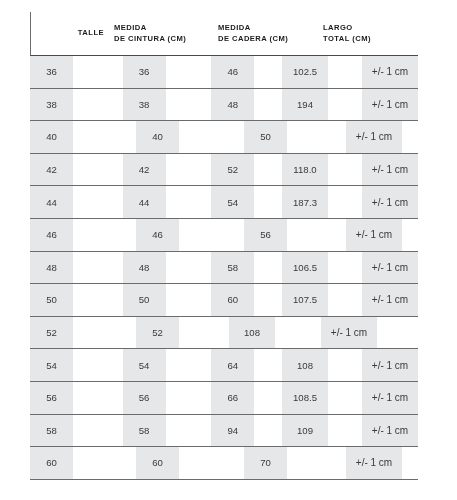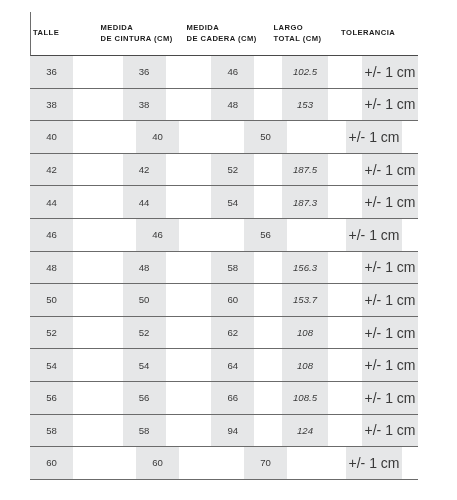--- a/index.html
+++ b/index.html
@@ -39,21 +39,21 @@
   .th {
     box-sizing: border-box;
     font-size: 7.6px;
     font-weight: bold;
     letter-spacing: 0.45px;
     line-height: 1.42;
     color: #1c1c1c;
     text-transform: uppercase;
     white-space: pre-line;
   }
-  .th.c0 { width: 73px; text-align: left; padding-left: 2px; }
+  .th.c0 { width: 73px; text-align: right; padding-left: 2px; }
   .th.c1 { width: 104px; padding-left: 10px; }
   .th.c2 { width: 105px; padding-left: 10px; }
   .th.c3 { width: 80px;  padding-left: 10px; }
   .th.c4 { width: 106px; padding-left: 11px; }
 
   
   .tbody {
     margin: 0 39px 0 30px;
   }
   .trow {
@@ -64,54 +64,53 @@
     box-sizing: border-box;
   }
   .cellwrap {
     display: flex;
     align-items: center;
     box-sizing: border-box;
   }
   .cellwrap.c0 { width: 73px; }
   .cellwrap.c1 { width: 104px; }
   .cellwrap.c2 { width: 105px; }
-  .cellwrap.c3 { width: 80px; font-style: italic; }
+  .cellwrap.c3 { width: 80px; }
   .cellwrap.c4 { width: 106px; }
 
   .cell {
     background: #e6e7e8;
     height: 100%;
     display: flex;
     align-items: center;
     justify-content: center;
     font-size: 9.6px;
     color: #3a3a3a;
     box-sizing: border-box;
   }
   .cellwrap.c0 .cell { width: 43px; margin-left: 0px; }
   .cellwrap.c1 .cell { width: 43px; margin-left: 33px; }
   .cellwrap.c2 .cell { width: 43px; margin-left: 37px; }
   .cellwrap.c3 .cell { width: 46px; margin-left: 22px; }
-  .cellwrap.c4 .cell { width: 56px; margin-left: 34px; font-size: 14px; }
+  .cellwrap.c4 .cell { width: 56px; margin-left: 34px; font-size: 10px; }
 </style>
 </head>
 <body>
 
 <div id="size-chart">
 
   <div class="thead">
     <div class="hrow">
       <div class="th c0">TALLE</div>
       <div class="th c1">MEDIDA
 DE CINTURA (CM)</div>
       <div class="th c2">MEDIDA
 DE CADERA (CM)</div>
       <div class="th c3">LARGO
 TOTAL (CM)</div>
-      <div class="th c4">TOLERANCIA</div>
     </div>
   </div>
 
   <div class="tbody" id="tbody">
       <div class="trow">
         <div class="cellwrap c0">
           <div class="cell">36</div>
         </div>
         <div class="cellwrap c1">
           <div class="cell">36</div>
@@ -130,21 +129,21 @@
         <div class="cellwrap c0">
           <div class="cell">38</div>
         </div>
         <div class="cellwrap c1">
           <div class="cell">38</div>
         </div>
         <div class="cellwrap c2">
           <div class="cell">48</div>
         </div>
         <div class="cellwrap c3">
-          <div class="cell">153</div>
+          <div class="cell">194</div>
         </div>
         <div class="cellwrap c4">
           <div class="cell">+/- 1 cm</div>
         </div>
       </div>
       <div class="trow">
         <div class="cellwrap c0">
           <div class="cell">40</div>
         </div>
         <div class="cellwrap c1">
@@ -161,21 +160,21 @@
         <div class="cellwrap c0">
           <div class="cell">42</div>
         </div>
         <div class="cellwrap c1">
           <div class="cell">42</div>
         </div>
         <div class="cellwrap c2">
           <div class="cell">52</div>
         </div>
         <div class="cellwrap c3">
-          <div class="cell">187.5</div>
+          <div class="cell">118.0</div>
         </div>
         <div class="cellwrap c4">
           <div class="cell">+/- 1 cm</div>
         </div>
       </div>
       <div class="trow">
         <div class="cellwrap c0">
           <div class="cell">44</div>
         </div>
         <div class="cellwrap c1">
@@ -209,53 +208,50 @@
         <div class="cellwrap c0">
           <div class="cell">48</div>
         </div>
         <div class="cellwrap c1">
           <div class="cell">48</div>
         </div>
         <div class="cellwrap c2">
           <div class="cell">58</div>
         </div>
         <div class="cellwrap c3">
-          <div class="cell">156.3</div>
+          <div class="cell">106.5</div>
         </div>
         <div class="cellwrap c4">
           <div class="cell">+/- 1 cm</div>
         </div>
       </div>
       <div class="trow">
         <div class="cellwrap c0">
           <div class="cell">50</div>
         </div>
         <div class="cellwrap c1">
           <div class="cell">50</div>
         </div>
         <div class="cellwrap c2">
           <div class="cell">60</div>
         </div>
         <div class="cellwrap c3">
-          <div class="cell">153.7</div>
+          <div class="cell">107.5</div>
         </div>
         <div class="cellwrap c4">
           <div class="cell">+/- 1 cm</div>
         </div>
       </div>
       <div class="trow">
         <div class="cellwrap c0">
           <div class="cell">52</div>
         </div>
         <div class="cellwrap c1">
           <div class="cell">52</div>
         </div>
-        <div class="cellwrap c2">
-          <div class="cell">62</div>
-        </div>
         <div class="cellwrap c3">
           <div class="cell">108</div>
         </div>
         <div class="cellwrap c4">
           <div class="cell">+/- 1 cm</div>
         </div>
       </div>
       <div class="trow">
         <div class="cellwrap c0">
           <div class="cell">54</div>
@@ -294,21 +290,21 @@
         <div class="cellwrap c0">
           <div class="cell">58</div>
         </div>
         <div class="cellwrap c1">
           <div class="cell">58</div>
         </div>
         <div class="cellwrap c2">
           <div class="cell">94</div>
         </div>
         <div class="cellwrap c3">
-          <div class="cell">124</div>
+          <div class="cell">109</div>
         </div>
         <div class="cellwrap c4">
           <div class="cell">+/- 1 cm</div>
         </div>
       </div>
       <div class="trow">
         <div class="cellwrap c0">
           <div class="cell">60</div>
         </div>
         <div class="cellwrap c1">

